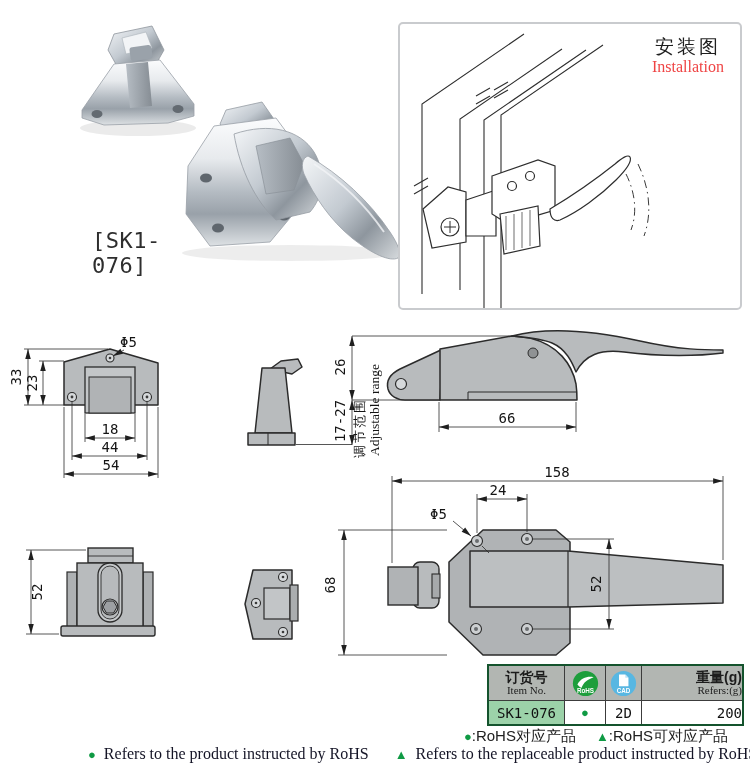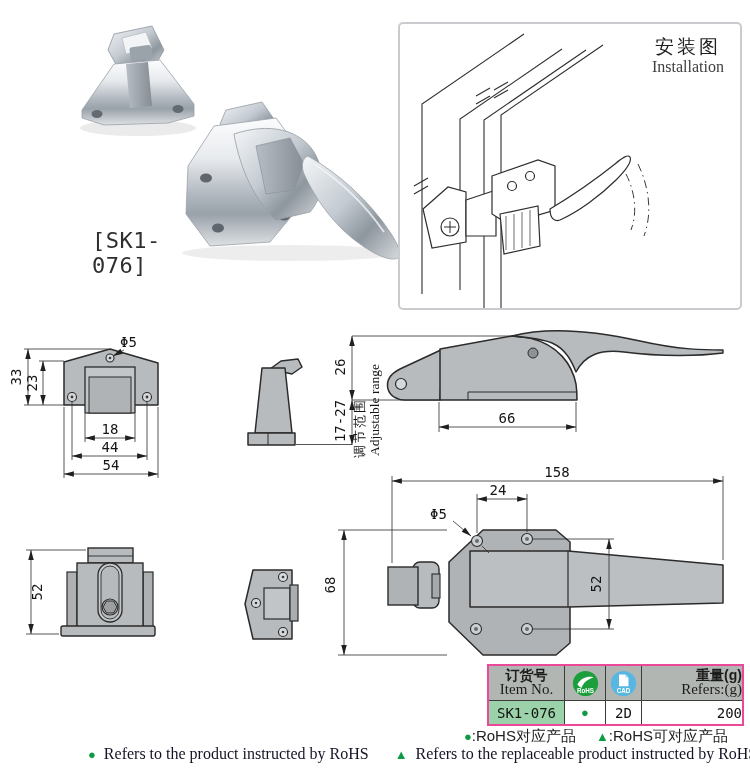--- a/index.html
+++ b/index.html
@@ -3,39 +3,39 @@
 <meta charset="utf-8">
 <style>
   html,body{margin:0;padding:0;background:#fff;}
   #page{position:relative;width:750px;height:768px;background:#ffffff;overflow:hidden;
         font-family:"Liberation Sans",sans-serif;color:#1c1c1c;}
   .abs{position:absolute;}
   
   #install-box{left:398px;top:22px;width:340px;height:284px;border:2px solid #c9cbce;border-radius:5px;}
   #install-title{position:absolute;top:12px;right:16px;text-align:center;line-height:1.15;}
   #install-title .zh{font-size:19px;letter-spacing:3px;color:#1e1e1e;}
-  #install-title .en{font-family:"Liberation Serif",serif;font-size:16px;color:#404040;}
+  #install-title .en{font-family:"Liberation Serif",serif;font-size:16px;color:#ef4444;}
   
   #product-label{left:92px;top:228px;width:110px;font-family:"DejaVu Sans Mono",monospace;
                  font-size:22px;color:#2e2e2e;letter-spacing:0.5px;}
   
   .dt{font-family:"DejaVu Sans Mono",monospace;font-size:14px;fill:#141414;}
   .zhv{font-family:"Liberation Sans",sans-serif;font-size:13px;fill:#141414;letter-spacing:2px;}
   .env{font-family:"Liberation Serif",serif;font-size:13.5px;fill:#141414;}
   
-  #spec-table{left:487px;top:664px;border:2px solid #ec4899;background:#fff;}
+  #spec-table{left:487px;top:664px;border:2px solid #14532d;background:#fff;}
   .prow{display:flex;}
   .pcell{box-sizing:border-box;border-right:1.5px solid #3c3c3c;display:flex;flex-direction:column;
          align-items:center;justify-content:center;}
   .pcell:last-child{border-right:none;align-items:flex-end;}
   .prow.head{background:#b2b6b2;height:34px;border-bottom:1.5px solid #3c3c3c;}
   .prow.data{height:23px;}
   .c1{width:76px;} .c2{width:41px;} .c3{width:36px;} .c4{width:100px;}
   .hzh{font-size:14px;font-weight:600;color:#1c1c1c;line-height:1.05;}
-  .hen{font-family:"Liberation Serif",serif;font-size:15px;color:#1c1c1c;line-height:1.05;}
+  .hen{font-family:"Liberation Serif",serif;font-size:11px;color:#1c1c1c;line-height:1.05;}
   .vmono{font-family:"DejaVu Sans Mono",monospace;font-size:14px;color:#111;}
   .cell-green{background:#9cd2a9;justify-content:center;}
   .dot-green{color:#0f9a44;font-size:13px;line-height:1;}
   
   #note-zh{top:727px;right:22px;font-size:15px;font-weight:500;color:#202020;white-space:nowrap;}
   #note-zh .mk{color:#0f9a44;font-size:13px;}
   #note-zh .gap{display:inline-block;width:20px;}
   #note-en{top:745px;left:88px;font-family:"Liberation Serif",serif;font-size:16px;color:#141426;white-space:nowrap;}
   #note-en .mk{color:#0f9a44;font-size:13px;margin-right:8px;}
   #note-en .mk.tri{margin-left:26px;}

